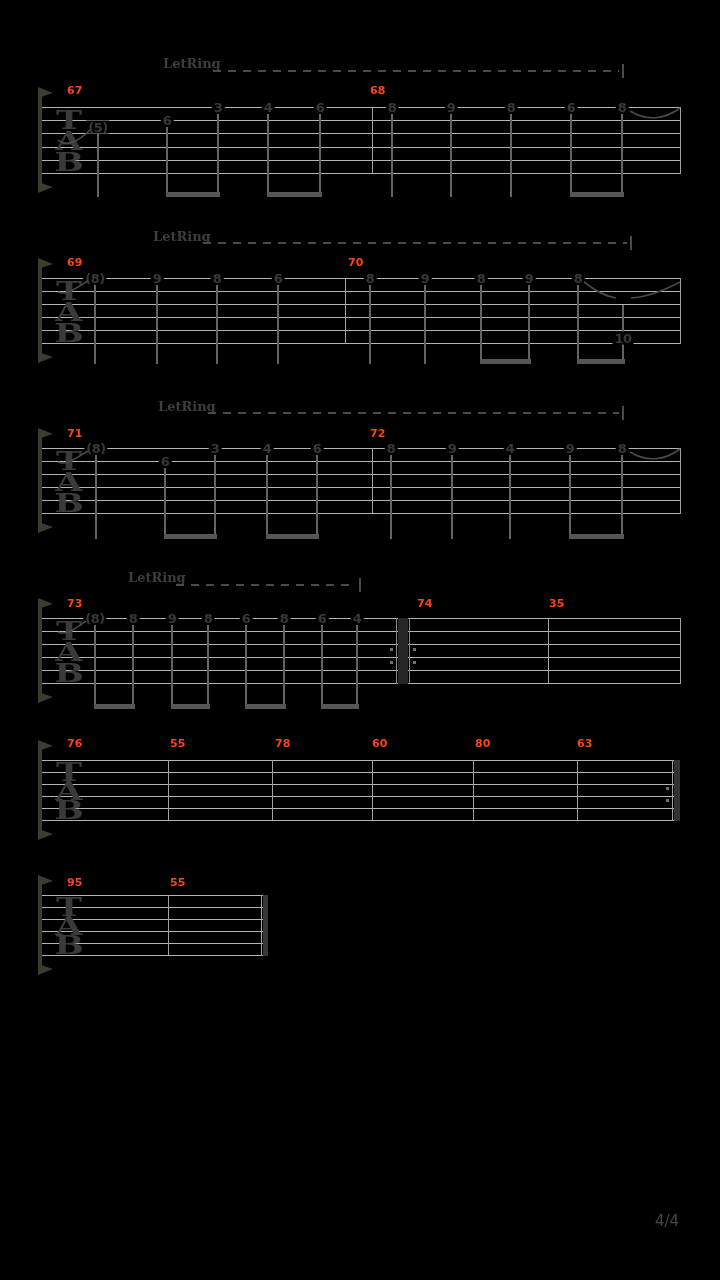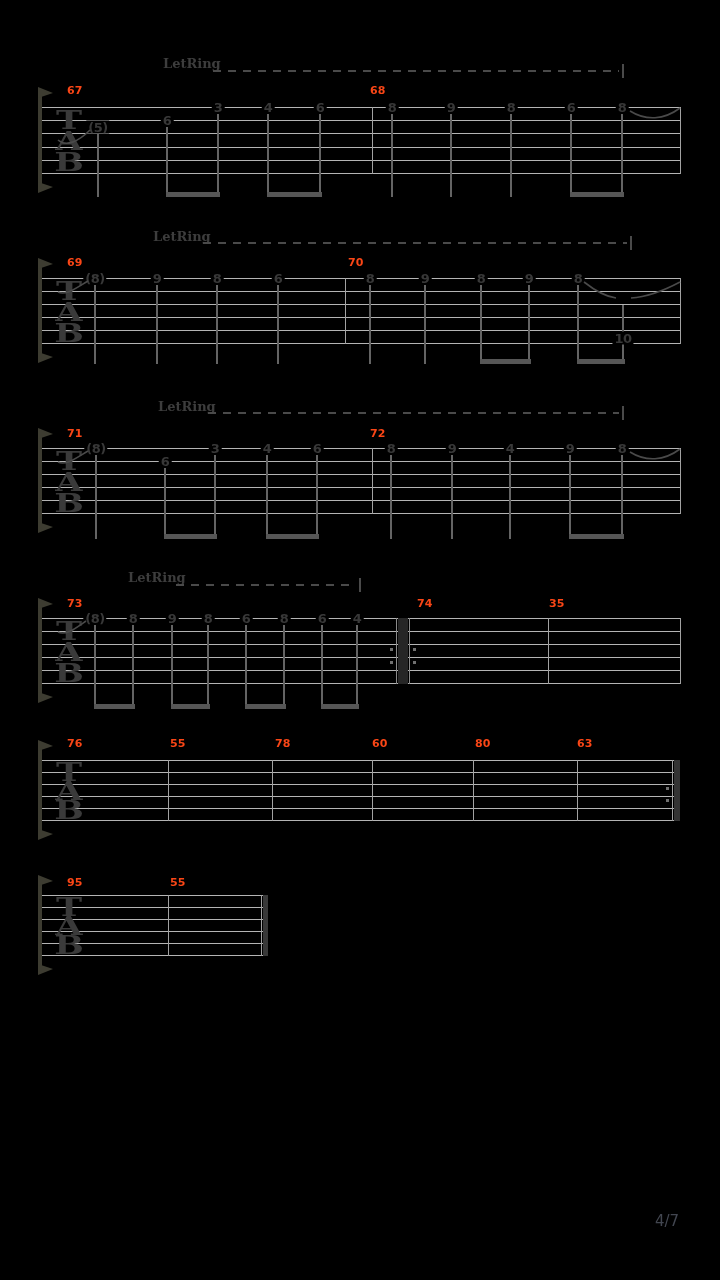--- a/index.html
+++ b/index.html
@@ -12,21 +12,21 @@
   .letring-t{font:bold 13px "DejaVu Serif",serif;line-height:1;}
   .clefletter{font:bold 26px "DejaVu Serif",serif;line-height:1;
               transform:translate(-50%,-50%) scaleX(1.35);}
   .footer{font:15px "DejaVu Sans",sans-serif;}
   svg.overlay{position:absolute;left:0;top:0;pointer-events:none;}
 </style>
 </head>
 <body>
 
 <div id="page" style="width: 720px; height: 1280px; background: rgb(0, 0, 0);">
-  <div class="abs footer" style="left: 655px; top: 1212px; color: rgb(66, 70, 80);">4/7</div>
+  <div class="abs footer" style="left: 655px; top: 1212px; color: rgb(66, 70, 80);">4/4</div>
 <div class="abs" style="left: 40px; top: 107px; width: 640px; height: 1px; background: rgb(180, 180, 180);"></div>
     <div class="abs" style="left: 40px; top: 120.2px; width: 640px; height: 1px; background: rgb(180, 180, 180);"></div>
     <div class="abs" style="left: 40px; top: 133.4px; width: 640px; height: 1px; background: rgb(180, 180, 180);"></div>
     <div class="abs" style="left: 40px; top: 146.6px; width: 640px; height: 1px; background: rgb(180, 180, 180);"></div>
     <div class="abs" style="left: 40px; top: 159.8px; width: 640px; height: 1px; background: rgb(180, 180, 180);"></div>
     <div class="abs" style="left: 40px; top: 173px; width: 640px; height: 1px; background: rgb(180, 180, 180);"></div>
     <div class="abs" style="left: 38px; top: 91px; width: 4px; height: 94px; background: rgb(61, 60, 49);"></div>
     <div class="abs clefletter" style="left: 69px; top: 120.2px; color: rgb(58, 58, 58);">T</div>
     <div class="abs clefletter" style="left: 69px; top: 141.32px; color: rgb(58, 58, 58);">A</div>
     <div class="abs clefletter" style="left: 69px; top: 162.44px; color: rgb(58, 58, 58);">B</div>

